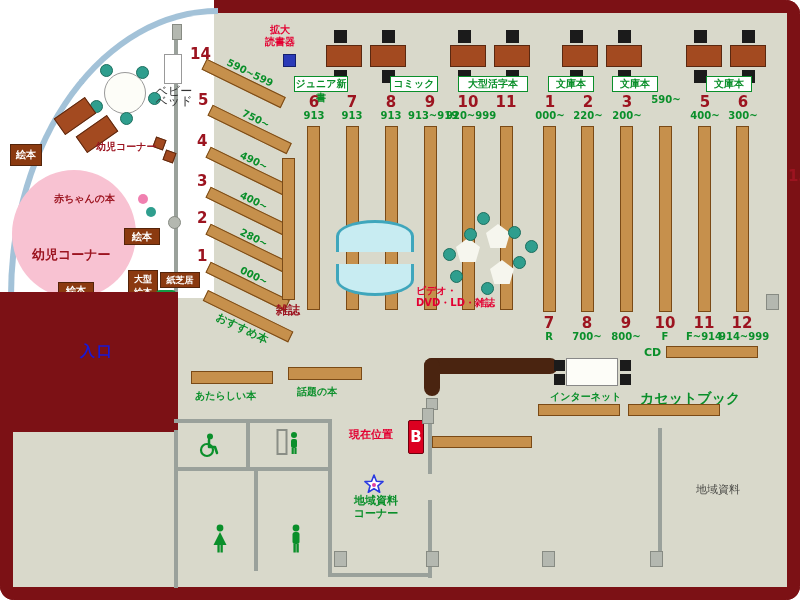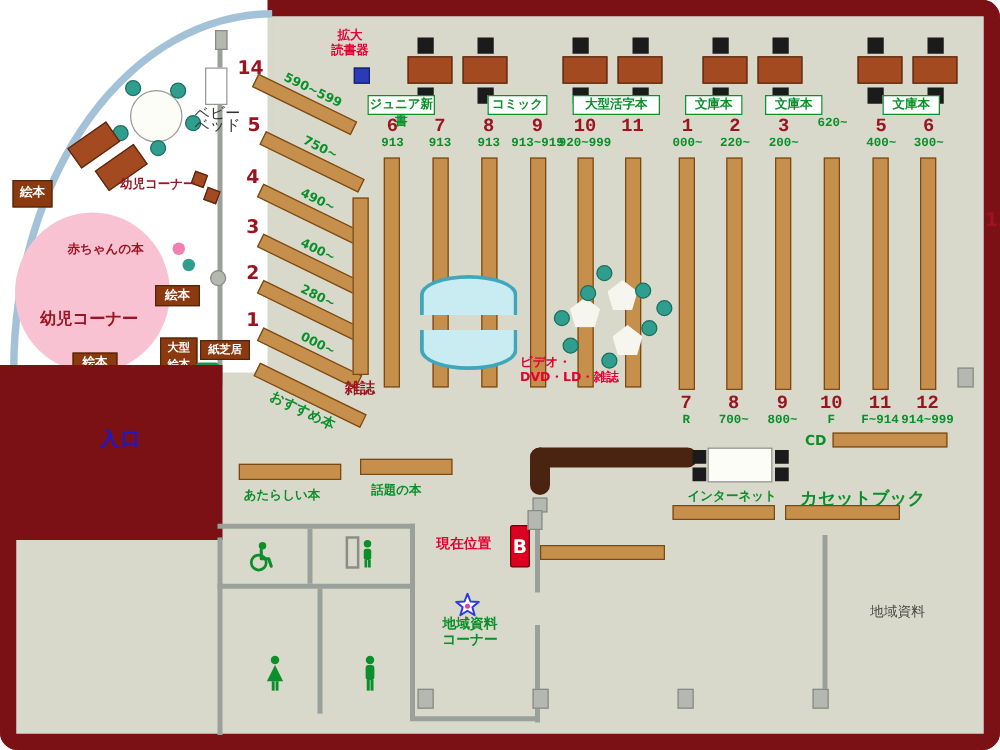--- a/index.html
+++ b/index.html
@@ -8,21 +8,21 @@
          border-radius:14px; font-family:"DejaVu Sans","Liberation Sans",sans-serif; }
   .abs { position:absolute; }
   .dk { background:#7c1115; }
   .floor { background:#d9d9cb; }
   .wall { background:#9aa19b; }
   .pillar { background:#b4b8b0; border:1px solid #878b83; }
   .shelf { background:#c6904c; border:1px solid #7a4a16; }
   .shelf-dk { background:#8b3a10; border:1px solid #54240a; color:#fff; font-weight:bold; text-align:center; }
   .no { color:#9c1420; font-weight:bold; font-size:15px; line-height:16px; }
   .rng { color:#0a8f2a; font-weight:bold; font-size:10px; line-height:12px; }
-  .head { text-align:center;font-family:Liberation Mono, monospace; }
+  .head { text-align:center; }
   .glabel { background:#fff; border:1px solid #0a8f2a; color:#0a8f2a; font-size:10px; font-weight:bold; text-align:center; line-height:14px; }
   .gtext { color:#0a8f2a; font-weight:bold; }
   .rtext { color:#e30032; font-weight:bold; }
   .drtext { color:#9c1420; font-weight:bold; }
   .chair { width:13px; height:13px; background:#1b1b1b; }
   .chair-sm { width:11px; height:11px; background:#1b1b1b; }
   .ttable { background:#a34a20; border:1px solid #5a2810; }
   .tealchair { width:13px; height:13px; border-radius:50%; background:#2f9e8e; border:1px solid #1c6e5e; }
   .diag { transform-origin:0 0; transform:rotate(26deg); }
   .diag-bar { width:88px; height:12px; background:#c6904c; border:1px solid #7a4a16; }
@@ -205,21 +205,21 @@
   <div class="abs head" style="left:566px;top:94px;width:44px">
     <div class="no">2</div>
     <div class="rng">220~</div>
   </div>
   <div class="abs head" style="left:605px;top:94px;width:44px">
     <div class="no">3</div>
     <div class="rng">200~</div>
   </div>
   <div class="abs head" style="left:644px;top:94px;width:44px">
     <div class="no"></div>
-    <div class="rng">620~</div>
+    <div class="rng">590~</div>
   </div>
   <div class="abs head" style="left:683px;top:94px;width:44px">
     <div class="no">5</div>
     <div class="rng">400~</div>
   </div>
   <div class="abs head" style="left:721px;top:94px;width:44px">
     <div class="no">6</div>
     <div class="rng">300~</div>
   </div>
 

